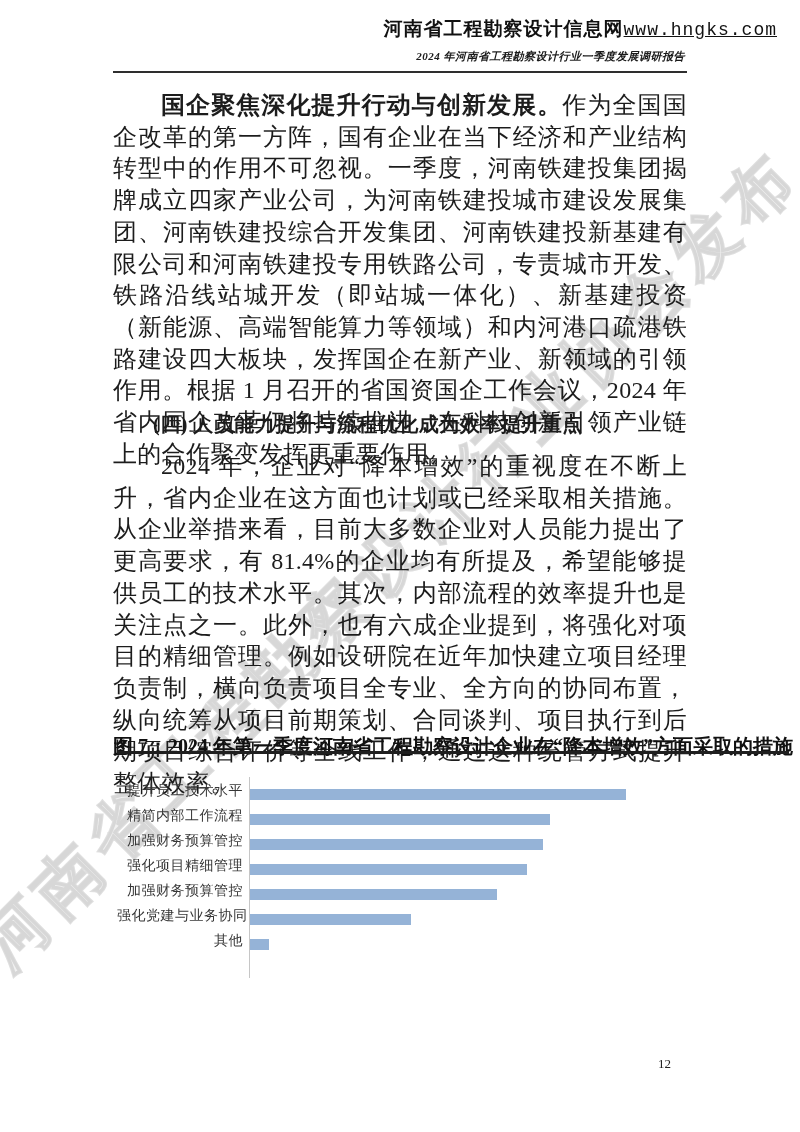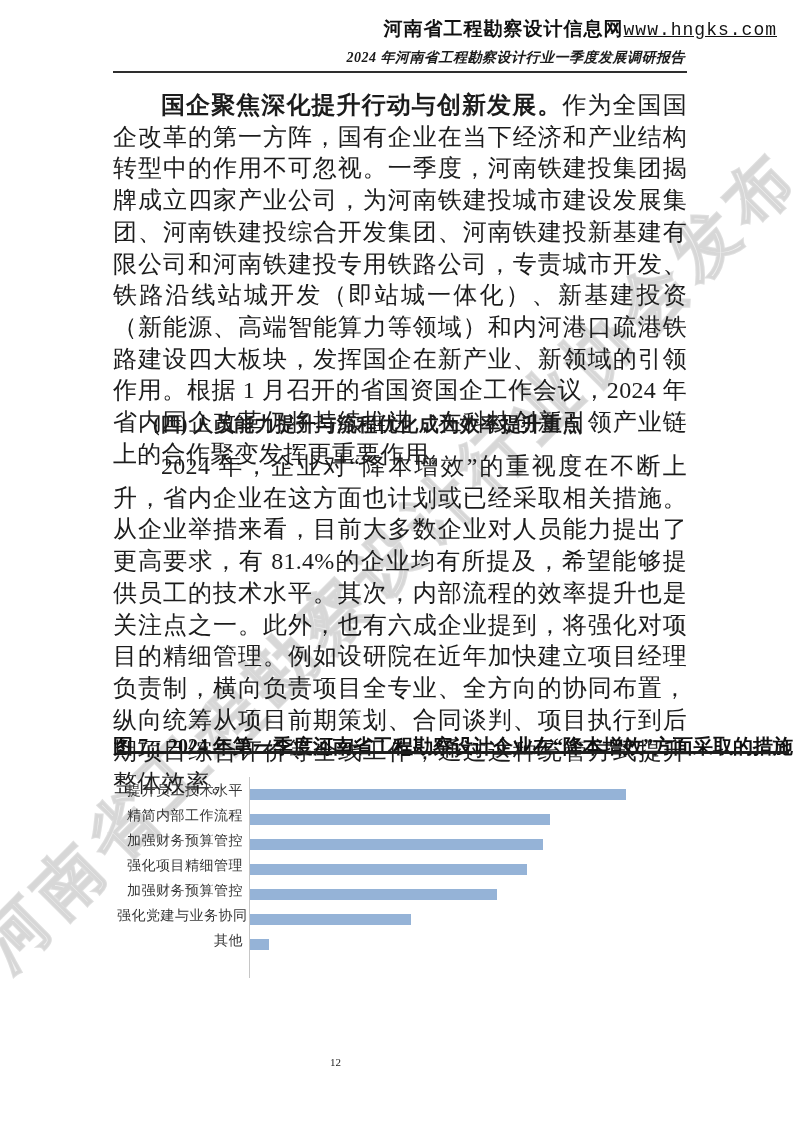--- a/index.html
+++ b/index.html
@@ -35,21 +35,21 @@
     font-size:19px;font-weight:bold;letter-spacing:1px;
     color:#111;white-space:nowrap;
   }
   .site-url{
     font-family:"Liberation Mono","DejaVu Sans Mono",monospace;
     font-weight:normal;font-size:18px;
     text-decoration:underline;
   }
   .report-line{
     position:absolute;top:49px;right:115px;
-    font-size:14px;font-weight:bold;font-style:italic;
+    font-size:11px;font-weight:bold;font-style:italic;
     color:#1a1a1a;letter-spacing:0.5px;white-space:nowrap;
   }
   .header-rule{
     position:absolute;left:113px;top:71px;width:574px;height:2px;
     background:#2e2e2e;
   }
   
   .textblock{
     position:absolute;left:113px;width:574px;
     font-size:24px;line-height:31.7px;
@@ -86,21 +86,21 @@
   .chart-row{display:flex;align-items:flex-end;height:25px;}
   .chart-label{
     width:126px;text-align:right;padding-right:6px;
     font-size:14px;color:#363636;letter-spacing:0.5px;
     white-space:nowrap;flex:0 0 auto;
   }
   .chart-bar{height:11px;margin-left:1px;flex:0 0 auto;}
   
   .page-number{
     position:absolute;left:0;top:1056px;width:671px;
-    text-align:center;font-size:11px;color:#222;
+    text-align:right;font-size:13px;color:#222;
   }
 </style>
 </head>
 <body>
 
 <div class="page">
 
   <div class="watermark">河南省工程勘察设计行业协会发布</div>
 
   <div class="content">

